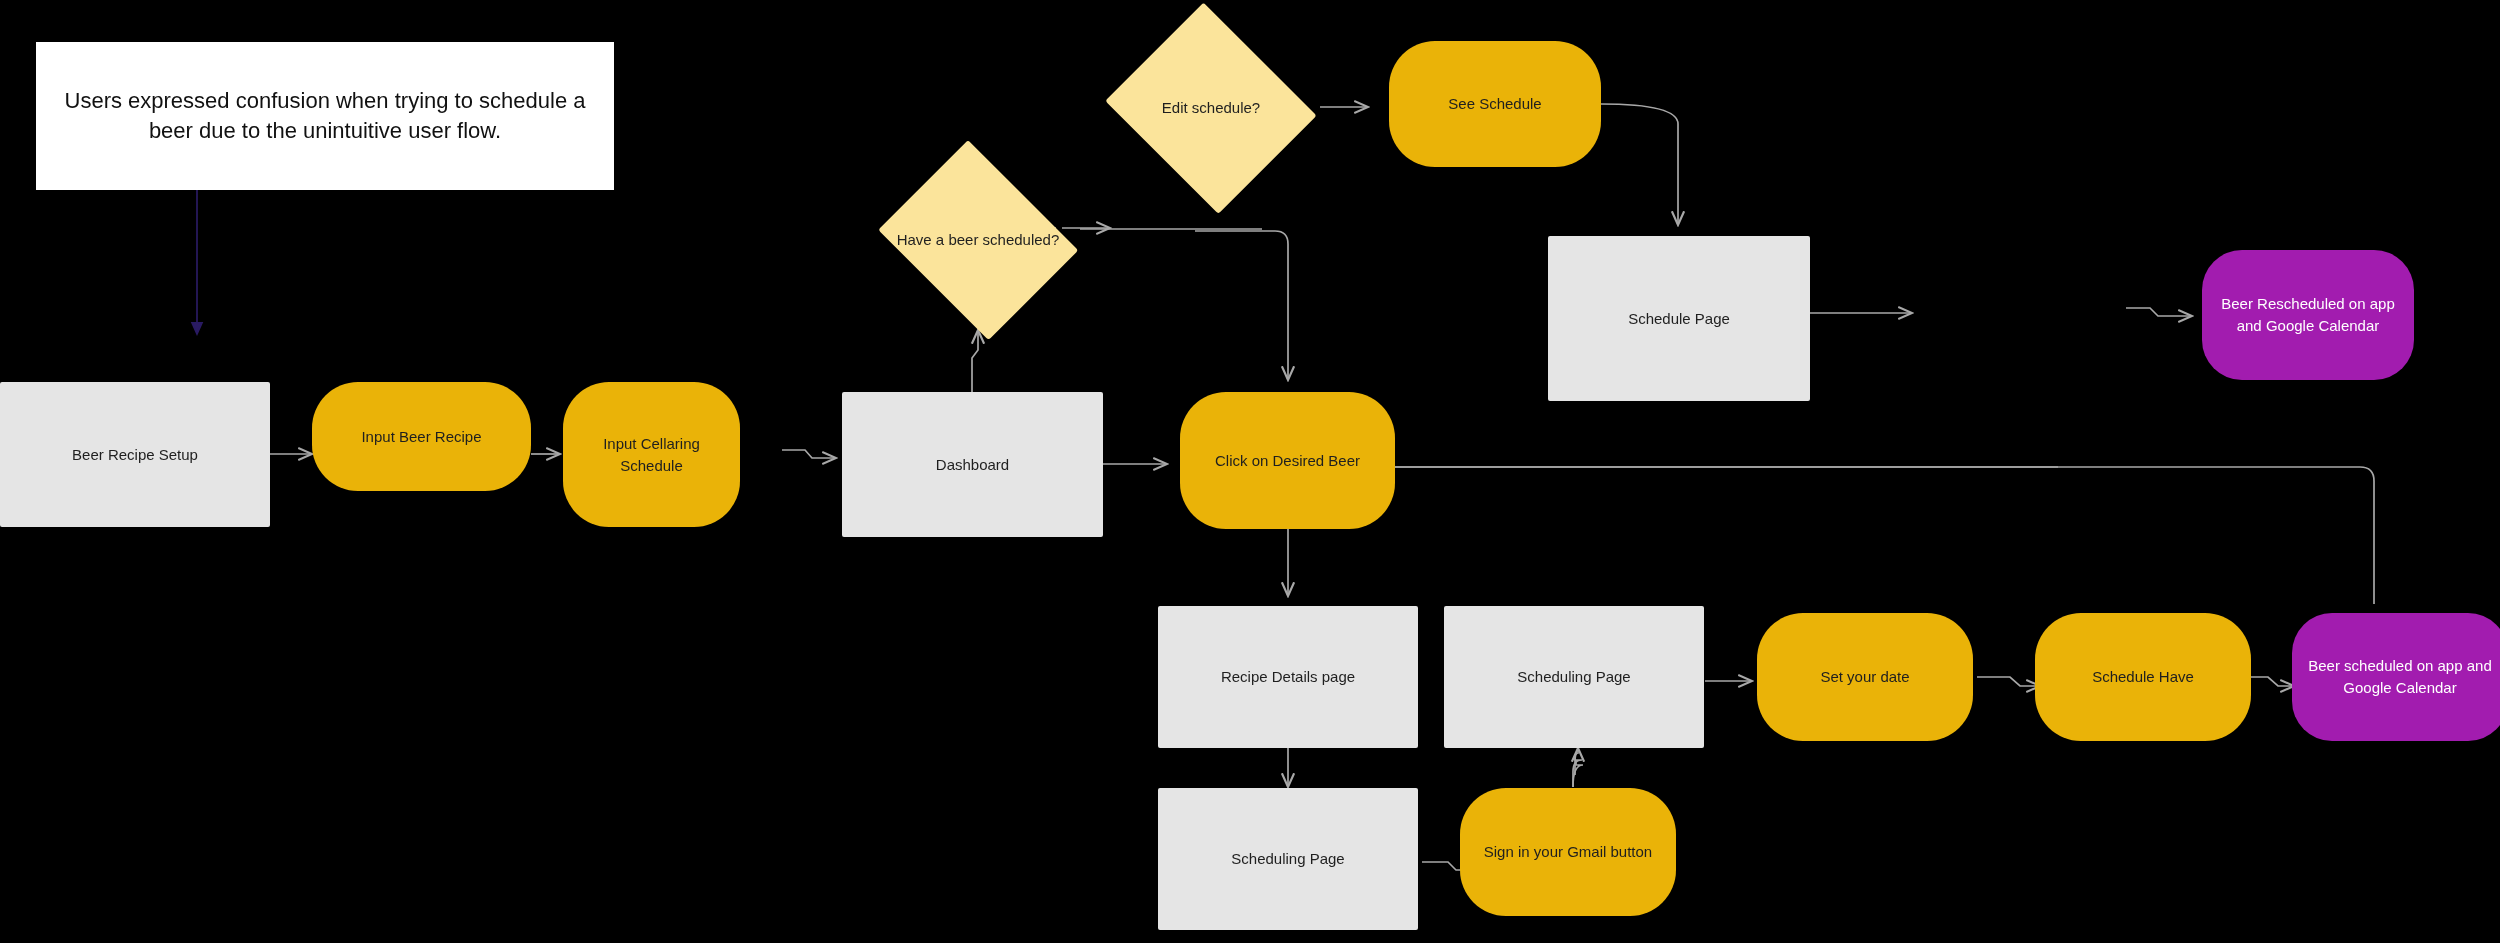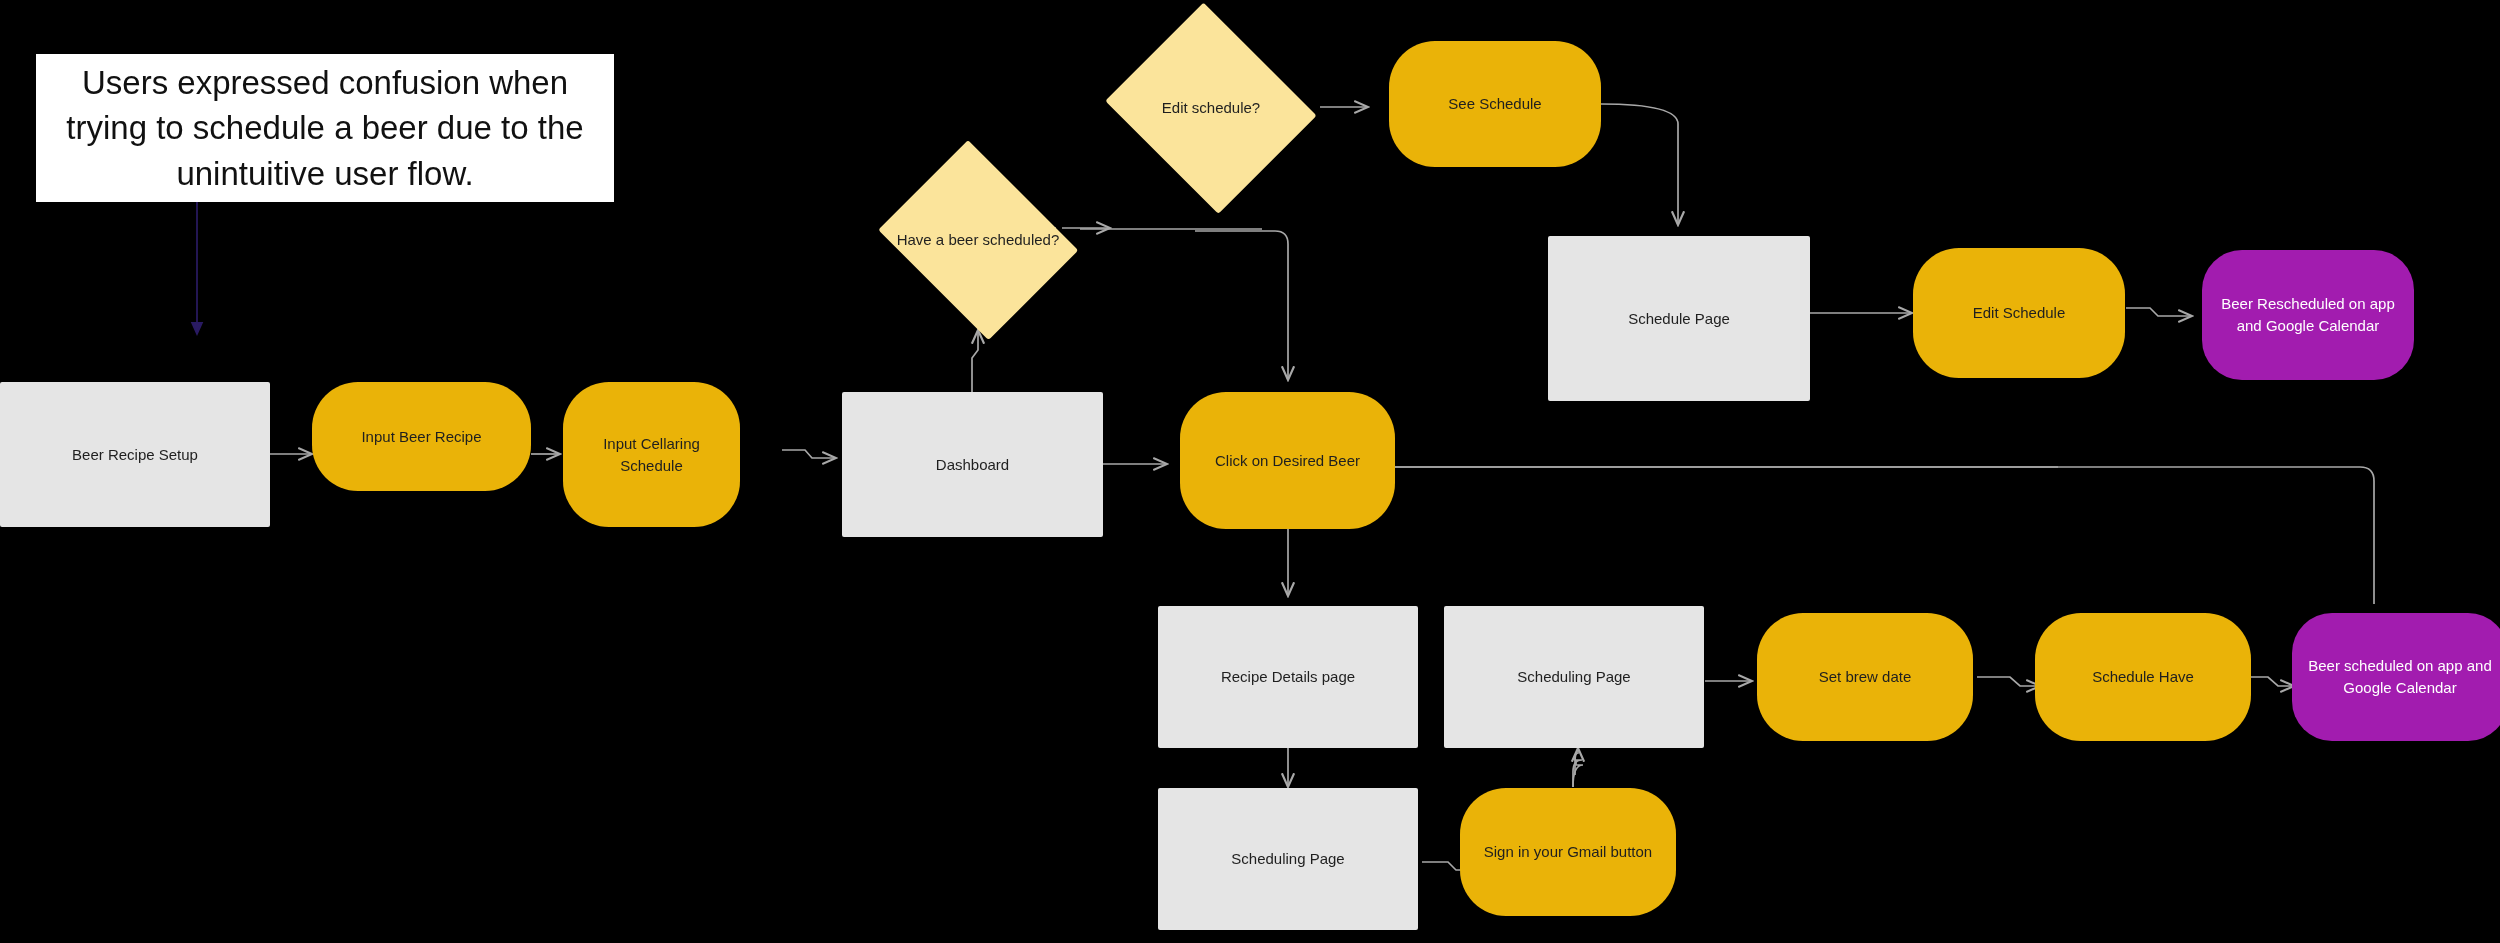--- a/index.html
+++ b/index.html
@@ -75,25 +75,24 @@
   }
   .callout {
     position: absolute;
     background: #FFFFFF;
     color: #111111;
     box-sizing: border-box;
     display: flex;
     align-items: center;
     justify-content: center;
     text-align: center;
-    font-size: 33px;
+    font-size: 22px;
     line-height: 1.38;
     padding: 10px 18px;
     z-index: 4;
-    margin-top: 12px;
   }
 </style>
 </head>
 <body>
 
 <div id="canvas">
 
   <svg id="edges" viewBox="0 0 2500 943" xmlns="http://www.w3.org/2000/svg">
     <defs>
       <marker id="ar" viewBox="0 0 10 10" refX="9" refY="5" markerWidth="9" markerHeight="9" orient="auto-start-reverse">
@@ -171,31 +170,30 @@
 
   <div class="node decision" style="left:1098px; top:10px; width:226px; height:196px;">
     <span class="diamond-shape"></span>
     <span class="dlabel">Edit schedule?</span>
   </div>
 
   <div class="node action" style="left:1389px; top:41px; width:212px; height:126px;">See Schedule</div>
 
   <div class="node process" style="left:1548px; top:236px; width:262px; height:165px;">Schedule Page</div>
 
-  <div class="node action" style="left:1913px; top:248px; width:212px; height:130px;">Edit Schedule</div>
 
   <div class="node terminal" style="left:2202px; top:250px; width:212px; height:130px;">Beer Rescheduled on app and Google Calendar</div>
 
   <div class="node action" style="left:1180px; top:392px; width:215px; height:137px;">Click on Desired Beer</div>
 
   <div class="node process" style="left:1158px; top:606px; width:260px; height:142px;">Recipe Details page</div>
 
   <div class="node process" style="left:1444px; top:606px; width:260px; height:142px;">Scheduling Page</div>
 
-  <div class="node action" style="left:1757px; top:613px; width:216px; height:128px;">Set brew date</div>
+  <div class="node action" style="left:1757px; top:613px; width:216px; height:128px;">Set your date</div>
 
   <div class="node action" style="left:2035px; top:613px; width:216px; height:128px;">Schedule Have</div>
 
   <div class="node terminal" style="left:2292px; top:613px; width:216px; height:128px;">Beer scheduled on app and Google Calendar</div>
 
   <div class="node process" style="left:1158px; top:788px; width:260px; height:142px;">Scheduling Page</div>
 
   <div class="node action" style="left:1460px; top:788px; width:216px; height:128px;">Sign in your Gmail button</div>
 
 </div>

